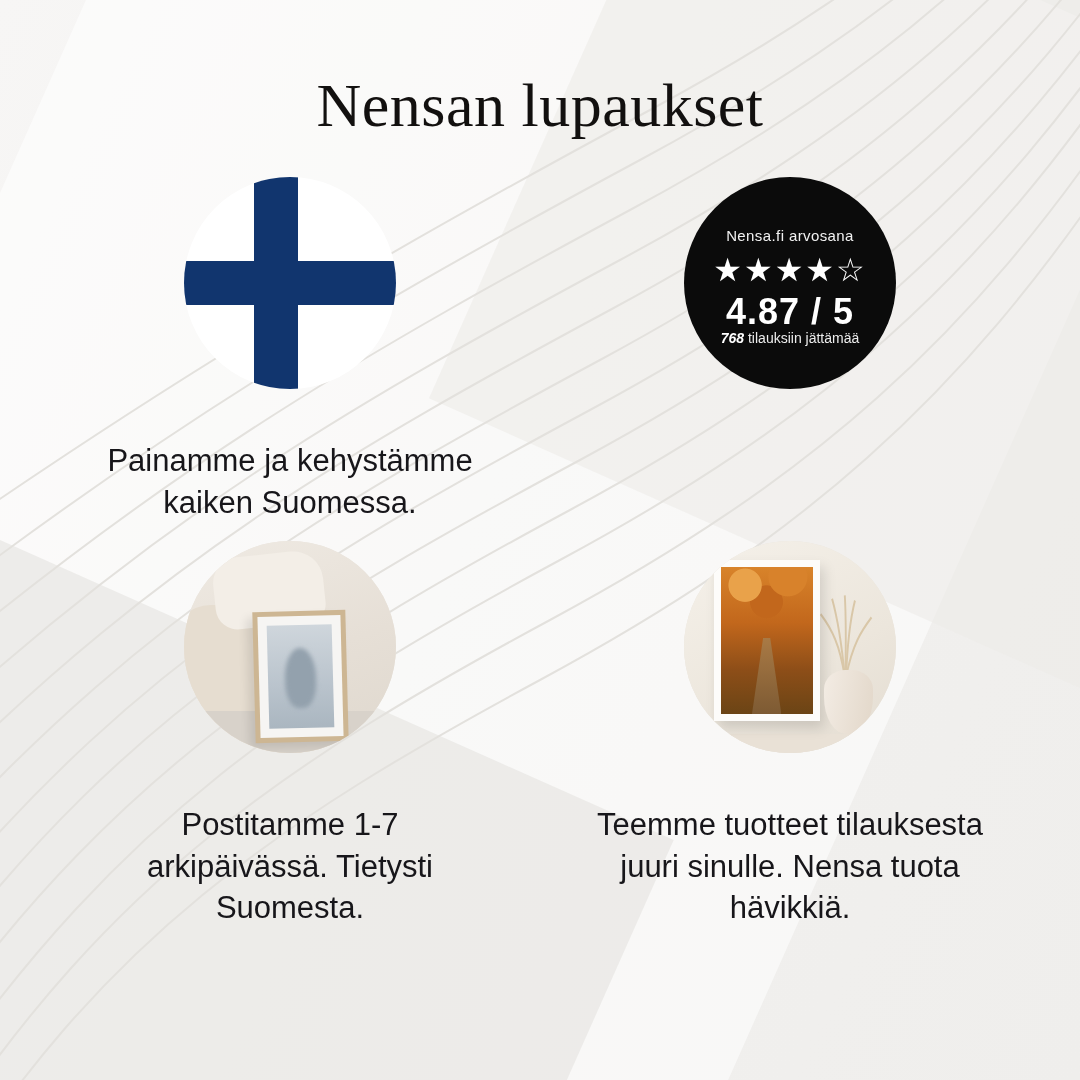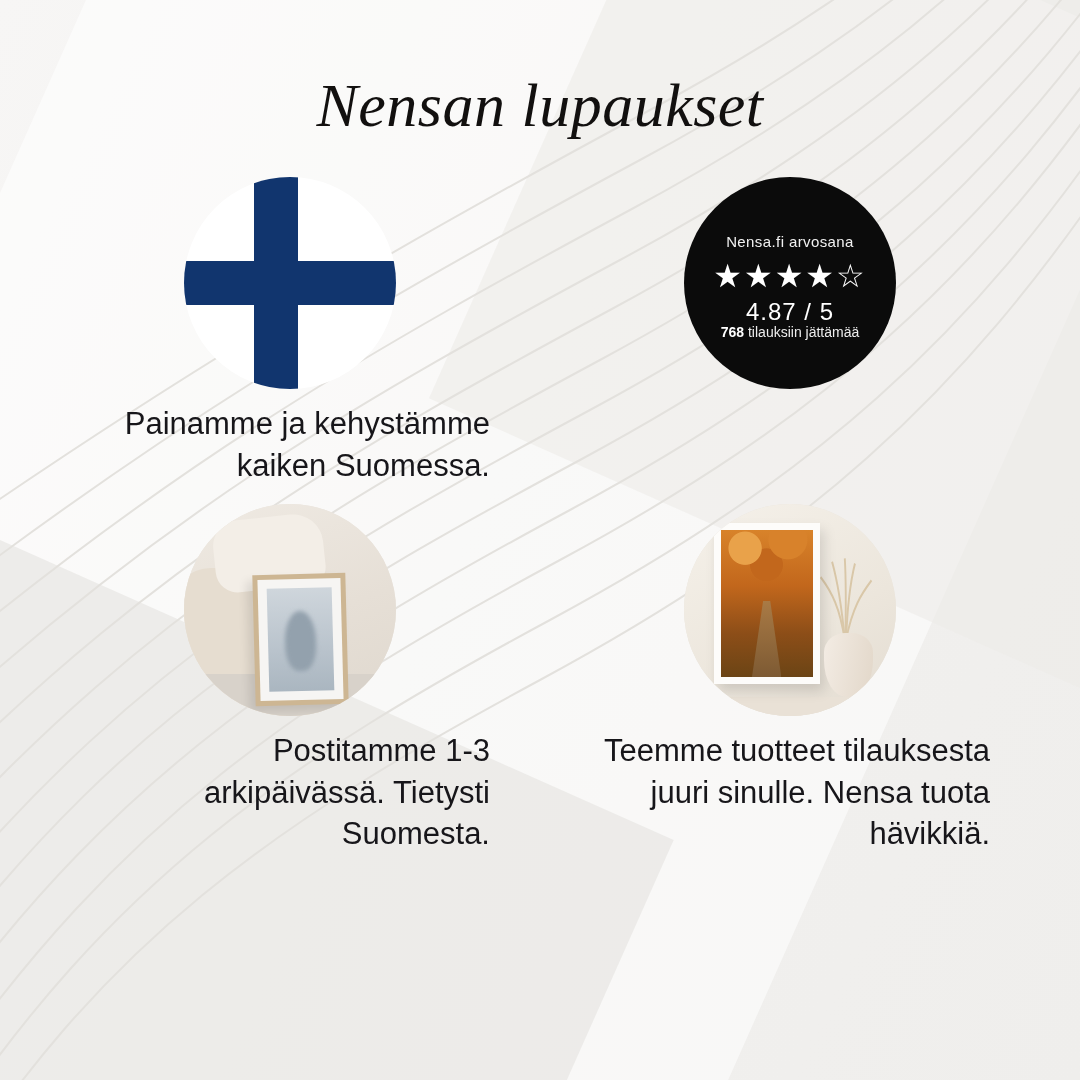--- a/index.html
+++ b/index.html
@@ -53,46 +53,46 @@
     align-items: center;
   }
   .title {
     font-family: "Liberation Serif", serif;
     font-size: 62px;
     font-weight: 400;
     color: #12100f;
     letter-spacing: 0.5px;
     text-align: center;
     margin: 14px 0 0 0;
-    font-style: italic;
   }
   .grid {
     width: 100%;
     margin-top: 36px;
     display: grid;
     grid-template-columns: 1fr 1fr;
     grid-template-rows: auto auto;
     row-gap: 18px;
   }
   .cell {
     display: flex;
     flex-direction: column;
     align-items: center;
+    gap: 47px;
   }
   .media {
     width: 212px; height: 212px;
     border-radius: 50%;
     overflow: hidden;
     position: relative;
     flex: none;
   }
   .caption {
-    margin-top: 14px;
+    margin-top: 4px;
     width: 400px;
-    text-align: right;
+    text-align: center;
     font-size: 31px;
     line-height: 1.34;
     color: #17161a;
   }
 
   
   .flag { background: #ffffff; }
   .flag .cross-v {
     position: absolute;
     left: 33%; top: 0;
@@ -123,30 +123,30 @@
     color: #f2f2f2;
     margin-bottom: 10px;
   }
   .badge .b-stars {
     font-size: 32px;
     letter-spacing: 2px;
     line-height: 1;
     margin-bottom: 8px;
   }
   .badge .b-score {
-    font-size: 24px;
-    font-weight: normal;
+    font-size: 36px;
+    font-weight: bold;
     letter-spacing: 1px;
     line-height: 1;
   }
   .badge .b-count {
     font-size: 14px;
     color: #ededed;
   }
-  .badge .b-count b { color: #ffffff; }
+  .badge .b-count b { color: #ffffff; font-style: italic; }
 
   
   .photo { background: #e9e4dd; }
   .ph1-wall {
     position: absolute; inset: 0;
     background: linear-gradient(160deg,#efeae3 0%, #e6dfd6 55%, #dfd8ce 100%);
   }
   .ph1-sofa {
     position: absolute;
     left: -6%; top: 30%;
@@ -306,21 +306,21 @@
           <div class="ph1-wall"></div>
           <div class="ph1-sofa"></div>
           <div class="ph1-cushion"></div>
           <div class="ph1-floor"></div>
           <div class="ph1-frame">
             <div class="ph1-mat">
               <div class="ph1-art"></div>
             </div>
           </div>
         </div>
-        <div class="caption">Postitamme 1-3 arkipäivässä. Tietysti Suomesta.</div>
+        <div class="caption">Postitamme 1-7 arkipäivässä. Tietysti Suomesta.</div>
       </div>
 
       <div class="cell">
         <div class="media photo">
           <div class="ph2-wall"></div>
           <div class="ph2-shelf"></div>
           <svg class="ph2-grass" viewBox="0 0 100 100" preserveAspectRatio="none">
             <g stroke="#d9c7a8" stroke-width="3" fill="none">
               <path d="M50 100 C 45 60, 40 35, 30 8"></path>
               <path d="M52 100 C 54 60, 58 34, 66 10"></path>

